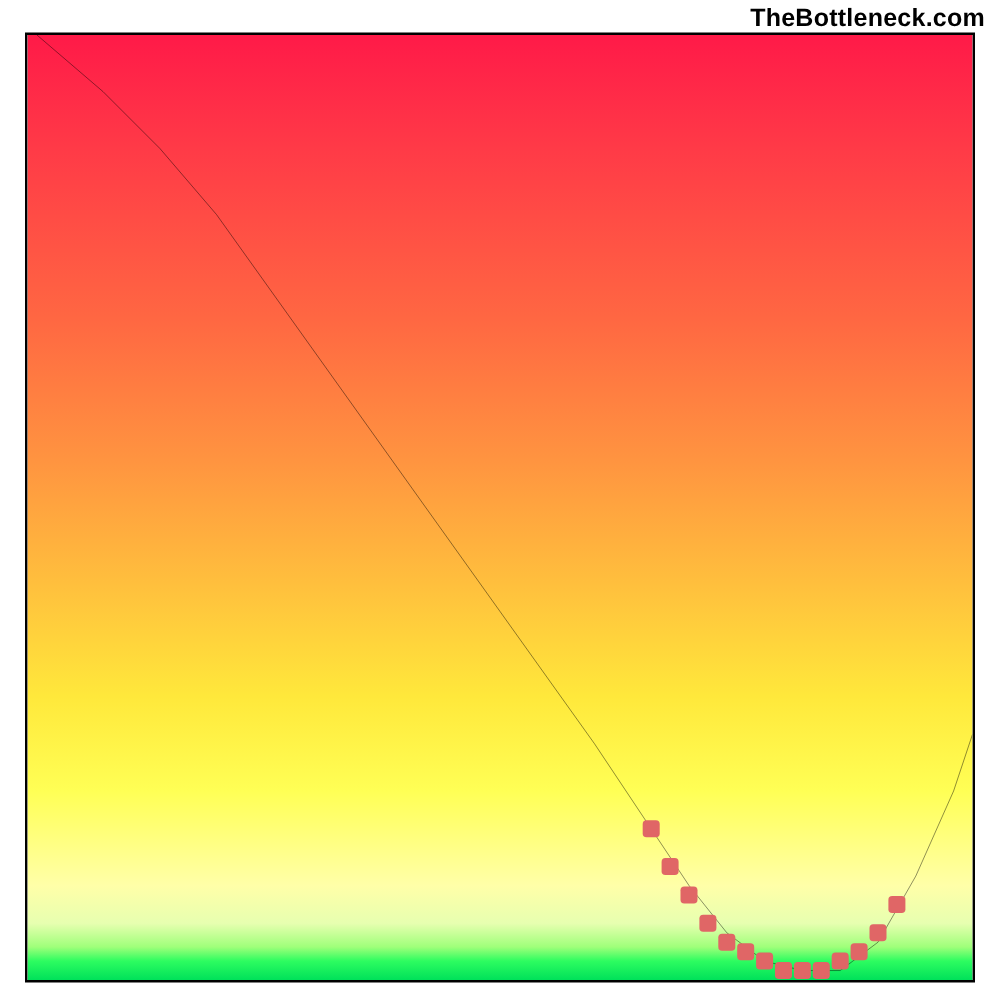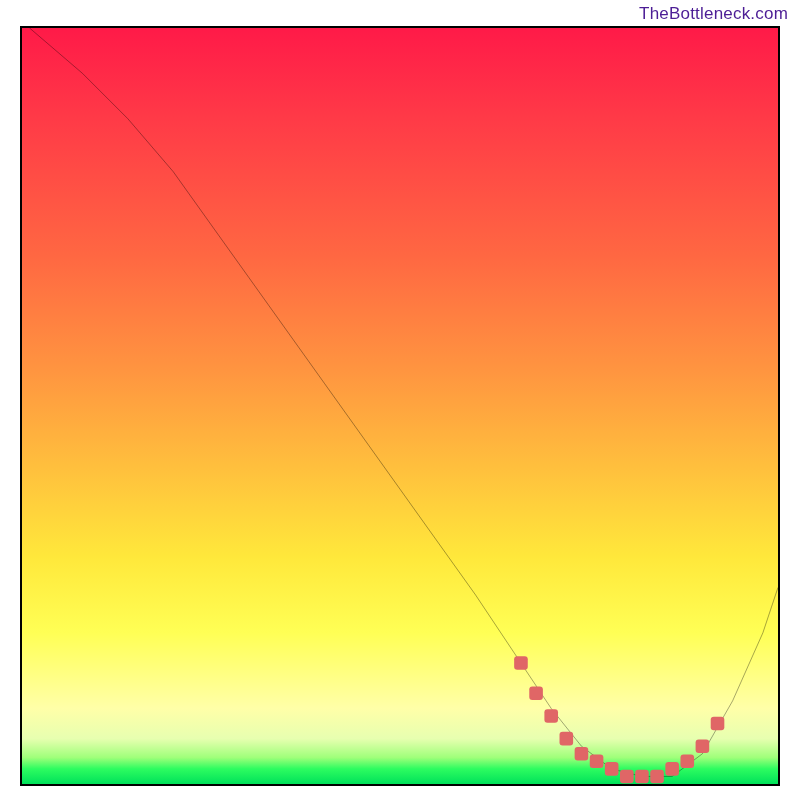--- a/index.html
+++ b/index.html
@@ -13,23 +13,23 @@
   }
   .container {
     position: relative;
     width: 800px;
     height: 800px;
   }
   .watermark {
     position: absolute;
     top: 4px;
     right: 12px;
-    color: #4c1d95;
-    font-size: 17px;
-    font-weight: 400;
+    color: #000000;
+    font-size: 20px;
+    font-weight: 700;
     letter-spacing: 0.2px;
     z-index: 10;
   }
   .plot {
     position: absolute;
     left: 20px;
     top: 26px;
     width: 760px;
     height: 760px;
     border: 2px solid #000000;

